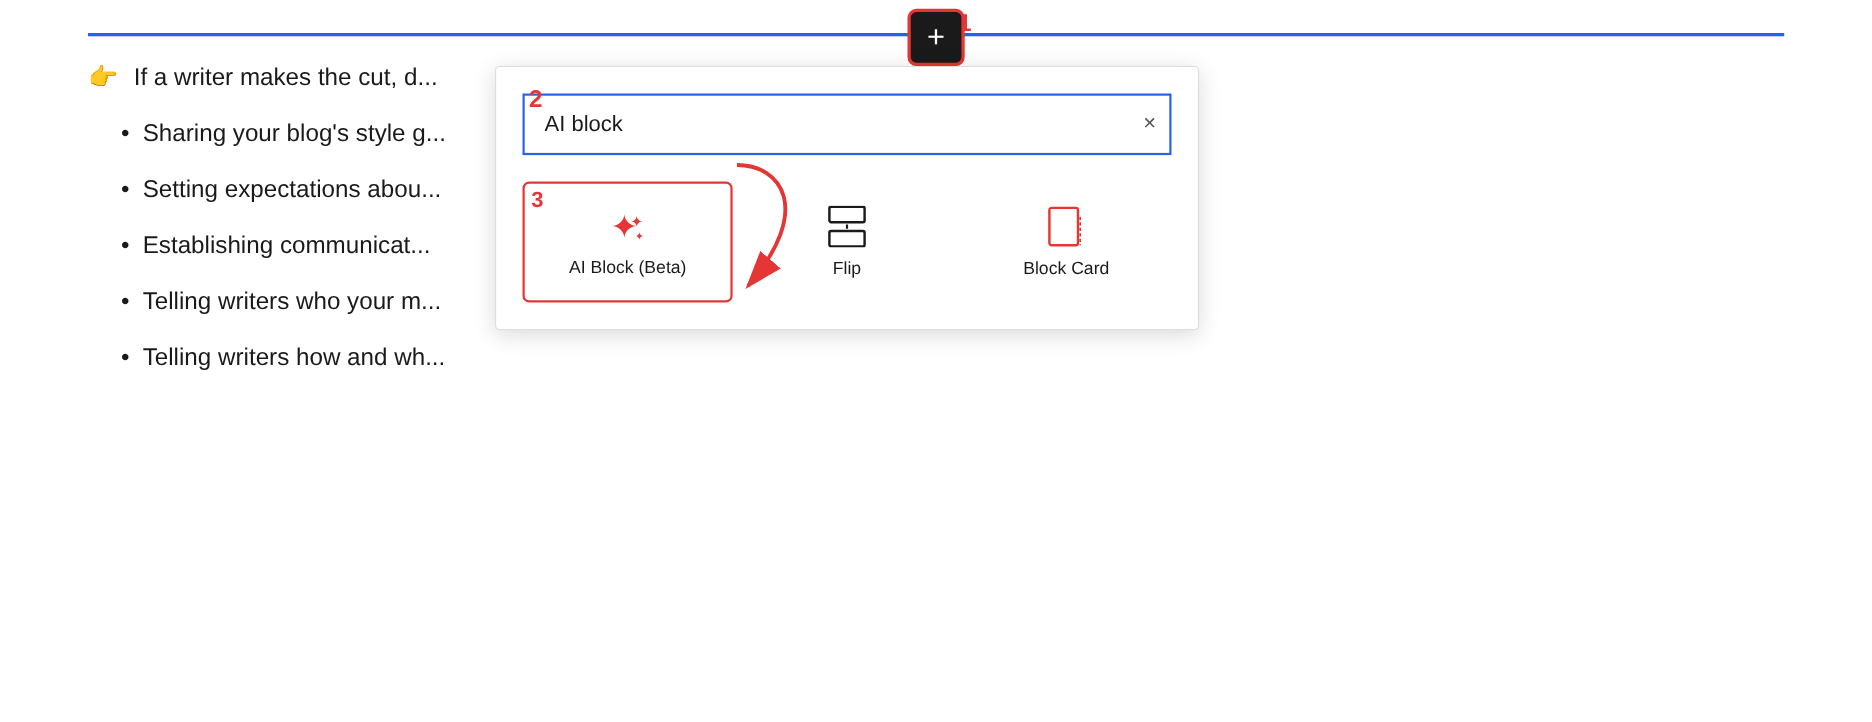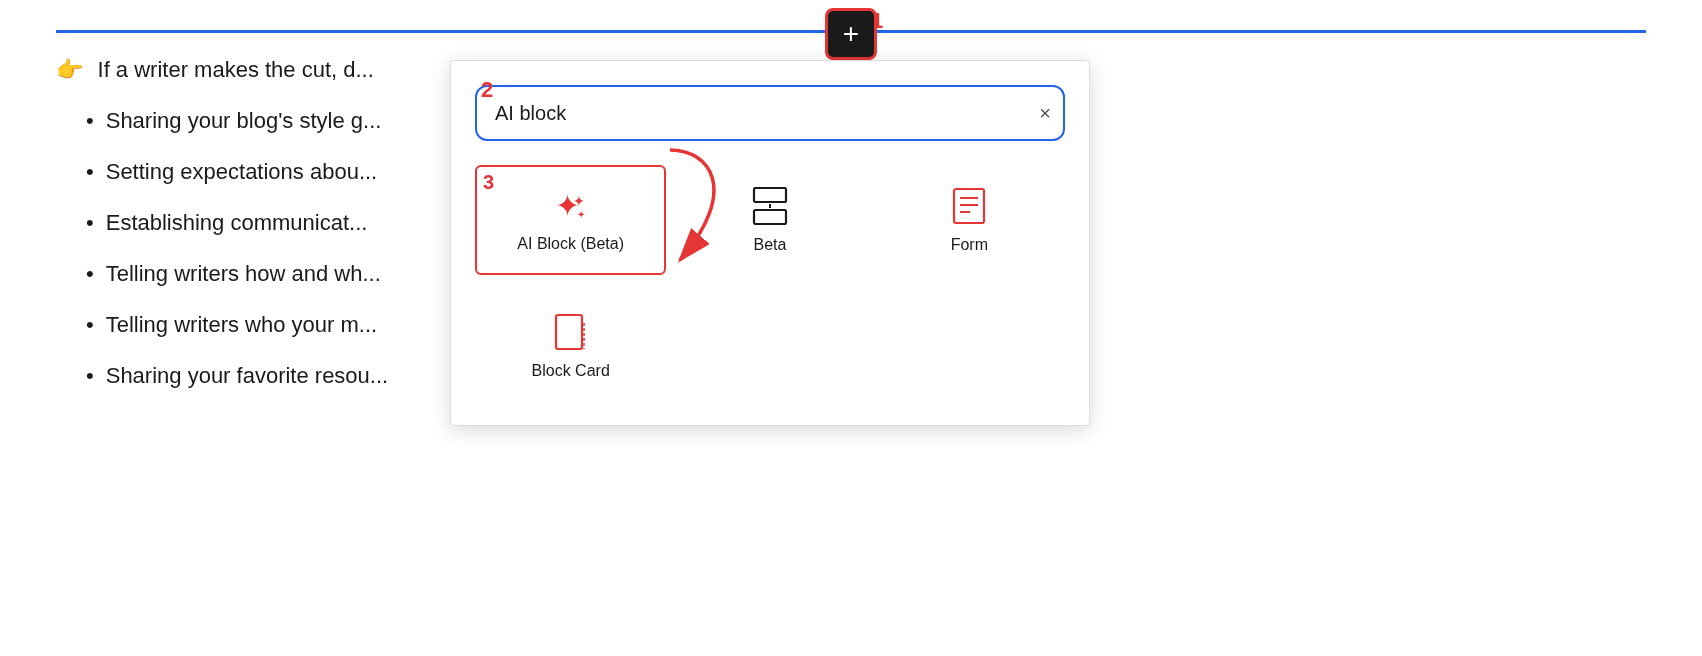--- a/index.html
+++ b/index.html
@@ -10,21 +10,21 @@
       height: 656px;
       overflow: hidden;
       position: relative;
     }
 
     
     .bg-content {
       position: absolute;
       top: 0; left: 0;
       width: 100%; height: 100%;
-      padding: 30px 56px;
+      padding: 30px 80px;
     }
 
     .blue-line {
       width: 100%;
       height: 3px;
       background: #2563eb;
       margin-bottom: 20px;
     }
 
     .text-line {
@@ -120,21 +120,21 @@
       font-size: 22px;
       font-weight: 700;
       color: #e53535;
       z-index: 2;
     }
 
     .search-input {
       width: 100%;
       height: 56px;
       border: 2.5px solid #2563eb;
-      border-radius: 12px;
+      border-radius: 0;
       font-size: 20px;
       padding: 0 44px 0 18px;
       outline: none;
       color: #1a1a1a;
     }
 
     .search-clear {
       position: absolute;
       right: 14px;
       top: 50%;
@@ -240,23 +240,22 @@
 <body>
 
 <div class="bg-content">
   <div class="blue-line"></div>
   <div class="text-line">
     <span class="emoji">👉</span> If a writer makes the cut, d...
   </div>
   <div class="bullet-item">Sharing your blog's style g... &nbsp;&nbsp;&nbsp;&nbsp;&nbsp;&nbsp;&nbsp;&nbsp;&nbsp;&nbsp;&nbsp;&nbsp;&nbsp;&nbsp;&nbsp;&nbsp;&nbsp;&nbsp;&nbsp;&nbsp;&nbsp;&nbsp;&nbsp;&nbsp;&nbsp;&nbsp;&nbsp;&nbsp;&nbsp;&nbsp;&nbsp;&nbsp;&nbsp;&nbsp;&nbsp;&nbsp;&nbsp;&nbsp;&nbsp;&nbsp;&nbsp;&nbsp;&nbsp; g must hit.</div>
   <div class="bullet-item">Setting expectations abou... &nbsp;&nbsp;&nbsp;&nbsp;&nbsp;&nbsp;&nbsp;&nbsp;&nbsp;&nbsp;&nbsp;&nbsp;&nbsp;&nbsp;&nbsp;&nbsp;&nbsp;&nbsp;&nbsp;&nbsp;&nbsp;&nbsp;&nbsp;&nbsp;&nbsp;&nbsp;&nbsp;&nbsp;&nbsp;&nbsp;&nbsp;&nbsp;&nbsp;&nbsp;&nbsp;&nbsp; nd number of revisions.</div>
   <div class="bullet-item">Establishing communicat... &nbsp;&nbsp;&nbsp;&nbsp;&nbsp;&nbsp;&nbsp;&nbsp;&nbsp;&nbsp;&nbsp;&nbsp;&nbsp;&nbsp;&nbsp;&nbsp;&nbsp;&nbsp;&nbsp;&nbsp;&nbsp;&nbsp;&nbsp;&nbsp;&nbsp;&nbsp;&nbsp;&nbsp;&nbsp;&nbsp;&nbsp;&nbsp;&nbsp;&nbsp;&nbsp;&nbsp;&nbsp;&nbsp;&nbsp;&nbsp;&nbsp; k.</div>
+  <div class="bullet-item">Telling writers who your m...</div>
   <div class="bullet-item">Telling writers how and wh...</div>
-  <div class="bullet-item">Telling writers who your m...</div>
-  <div class="bullet-item">Sharing your favorite resou...</div>
 </div>
 
 <div class="add-block-btn-wrapper">
   <div class="add-block-btn">
     <span>+</span>
   </div>
 </div>
 
 <div class="step-badge step-1">1</div>
 
@@ -288,37 +287,24 @@
 
     <div class="grid-item-wrapper">
       <div class="grid-item">
         <div class="item-icon icon-stack">
           <svg width="36" height="38" viewBox="0 0 36 38" fill="none" xmlns="http://www.w3.org/2000/svg">
             <rect x="2" y="1" width="32" height="14" rx="1.5" stroke="#1a1a1a" stroke-width="2.2" fill="none"></rect>
             <rect x="2" y="23" width="32" height="14" rx="1.5" stroke="#1a1a1a" stroke-width="2.2" fill="none"></rect>
             <line x1="18" y1="17" x2="18" y2="21" stroke="#1a1a1a" stroke-width="2"></line>
           </svg>
         </div>
-        <span class="item-label">Beta</span>
+        <span class="item-label">Flip</span>
       </div>
     </div>
 
-    <div class="grid-item-wrapper">
-      <div class="grid-item">
-        <div class="item-icon icon-form">
-          <svg width="34" height="38" viewBox="0 0 34 38" fill="none" xmlns="http://www.w3.org/2000/svg">
-            <rect x="2" y="2" width="30" height="34" rx="2" stroke="#e53535" stroke-width="2.2" fill="none"></rect>
-            <line x1="8" y1="11" x2="26" y2="11" stroke="#e53535" stroke-width="2"></line>
-            <line x1="8" y1="18" x2="26" y2="18" stroke="#e53535" stroke-width="2"></line>
-            <line x1="8" y1="25" x2="18" y2="25" stroke="#e53535" stroke-width="2"></line>
-          </svg>
-        </div>
-        <span class="item-label">Form</span>
-      </div>
-    </div>
 
     <div class="grid-item-wrapper">
       <div class="grid-item">
         <div class="item-icon icon-flip">
           <svg width="34" height="38" viewBox="0 0 34 38" fill="none" xmlns="http://www.w3.org/2000/svg">
             <rect x="2" y="2" width="26" height="34" rx="2" stroke="#e53535" stroke-width="2.2" fill="none"></rect>
             <path d="M30 10 L30 36" stroke="#e53535" stroke-width="1.5" stroke-dasharray="3,2"></path>
           </svg>
         </div>
         <span class="item-label">Block Card</span>

